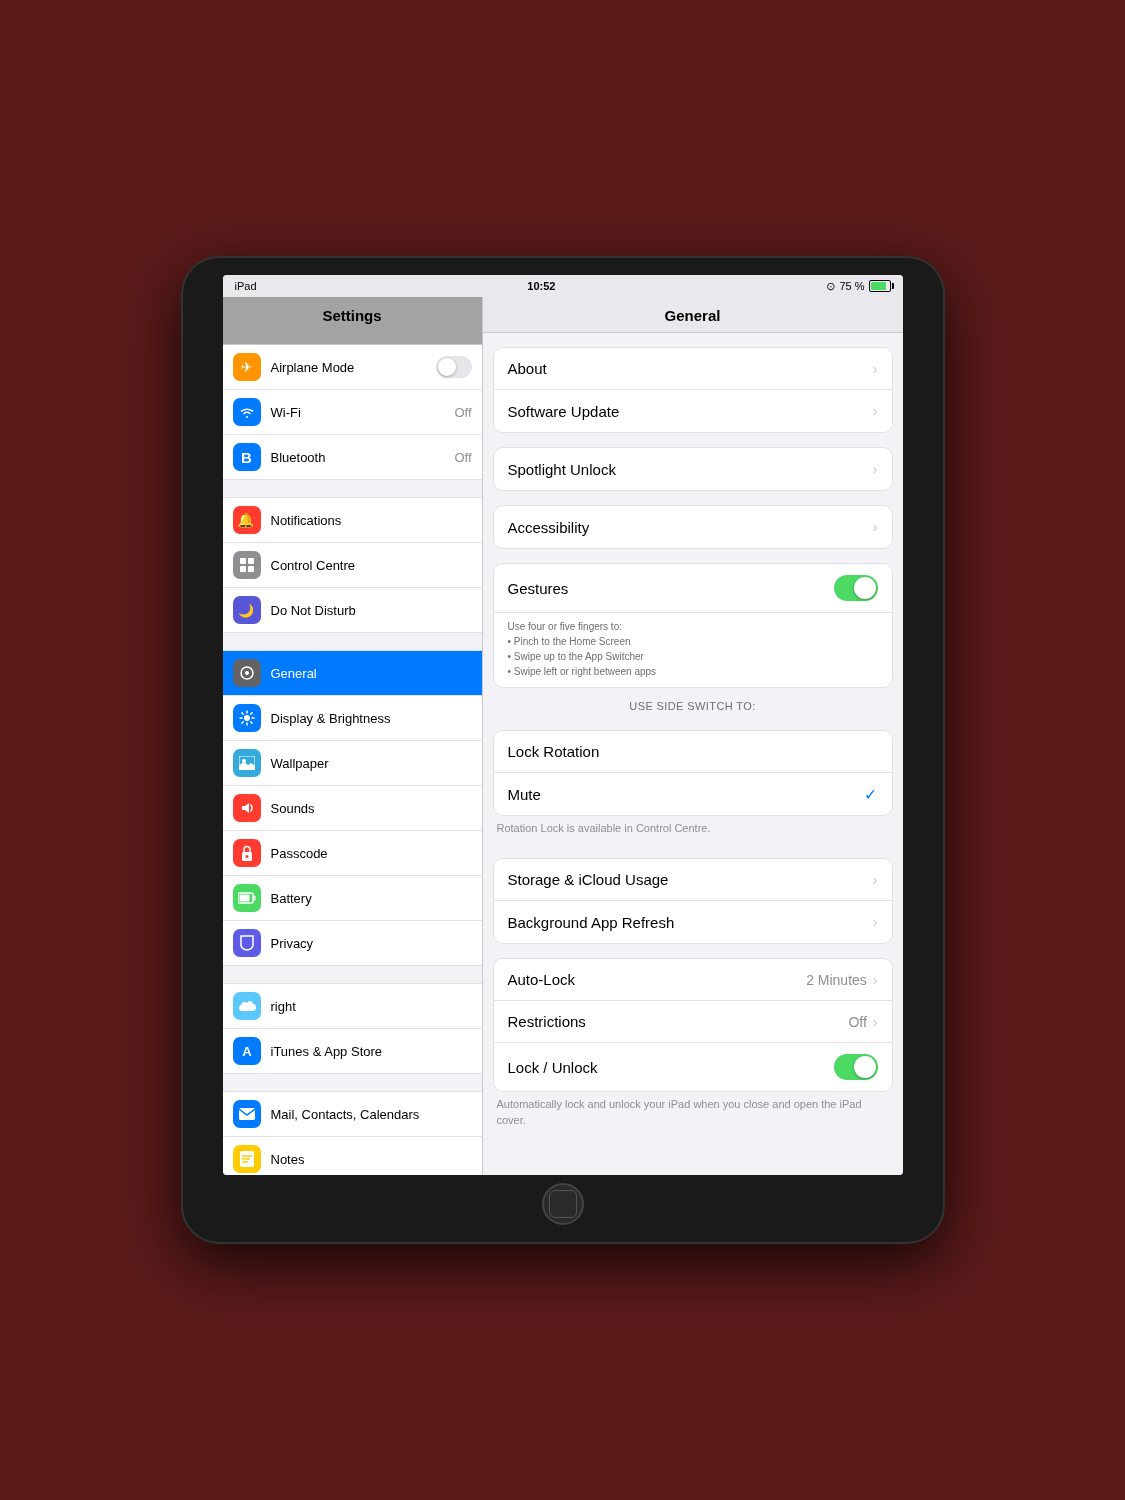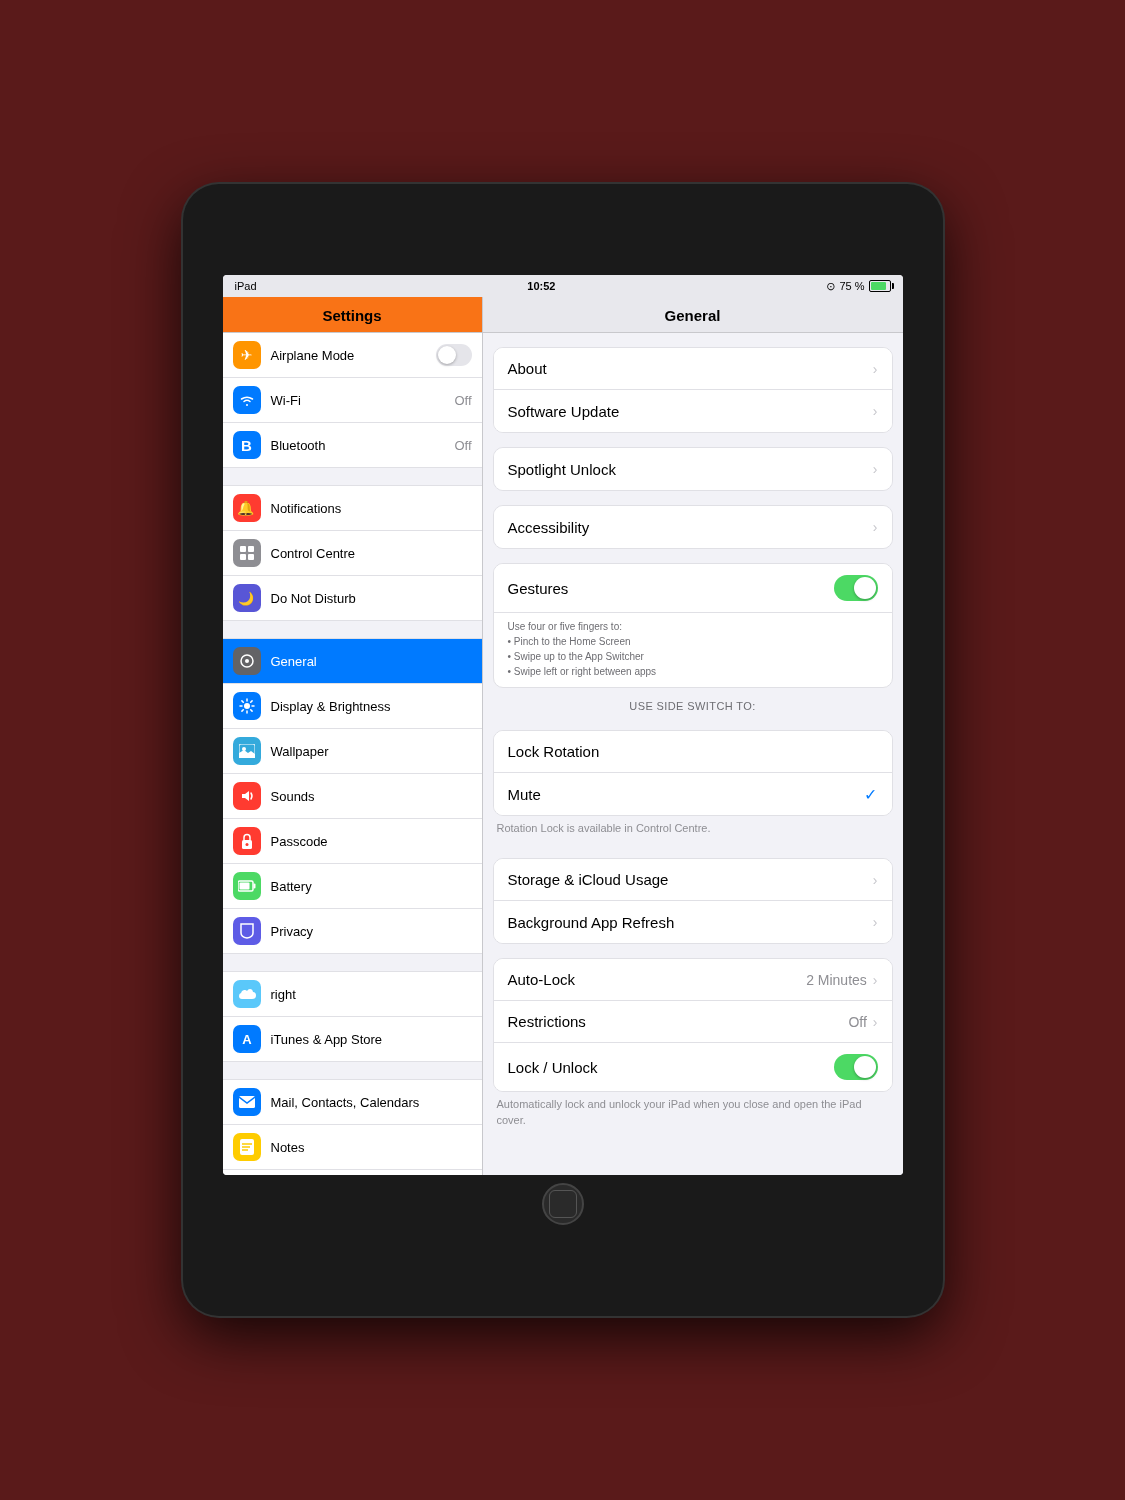--- a/index.html
+++ b/index.html
@@ -10,21 +10,21 @@
       background: #5a1a1a;
       display: flex;
       align-items: center;
       justify-content: center;
       font-family: -apple-system, 'Helvetica Neue', Helvetica, Arial, sans-serif;
       overflow: hidden;
     }
 
     .ipad-outer {
       width: 760px;
-      height: 1132px;
+      height: 984px;
       background: #1a1a1a;
       border-radius: 36px;
       position: relative;
       box-shadow: 0 0 0 2px #333, 0 20px 60px rgba(0,0,0,0.8);
       display: flex;
       flex-direction: column;
       align-items: center;
       justify-content: center;
     }
 
@@ -111,22 +111,22 @@
       border-right: 1px solid #c8c8cc;
       overflow-y: auto;
       flex-shrink: 0;
     }
 
     .sidebar-title {
       text-align: center;
       font-size: 15px;
       font-weight: 600;
       color: #000;
-      padding: 10px 0 8px;
-      background: #f97316;
+      padding: 10px 0 20px;
+      background: #a3a3a3;
       border-bottom: 1px solid #c8c8cc;
     }
 
     .sidebar-item {
       display: flex;
       align-items: center;
       padding: 8px 10px;
       border-bottom: 1px solid #e0e0e5;
       cursor: pointer;
       background: #fff;

